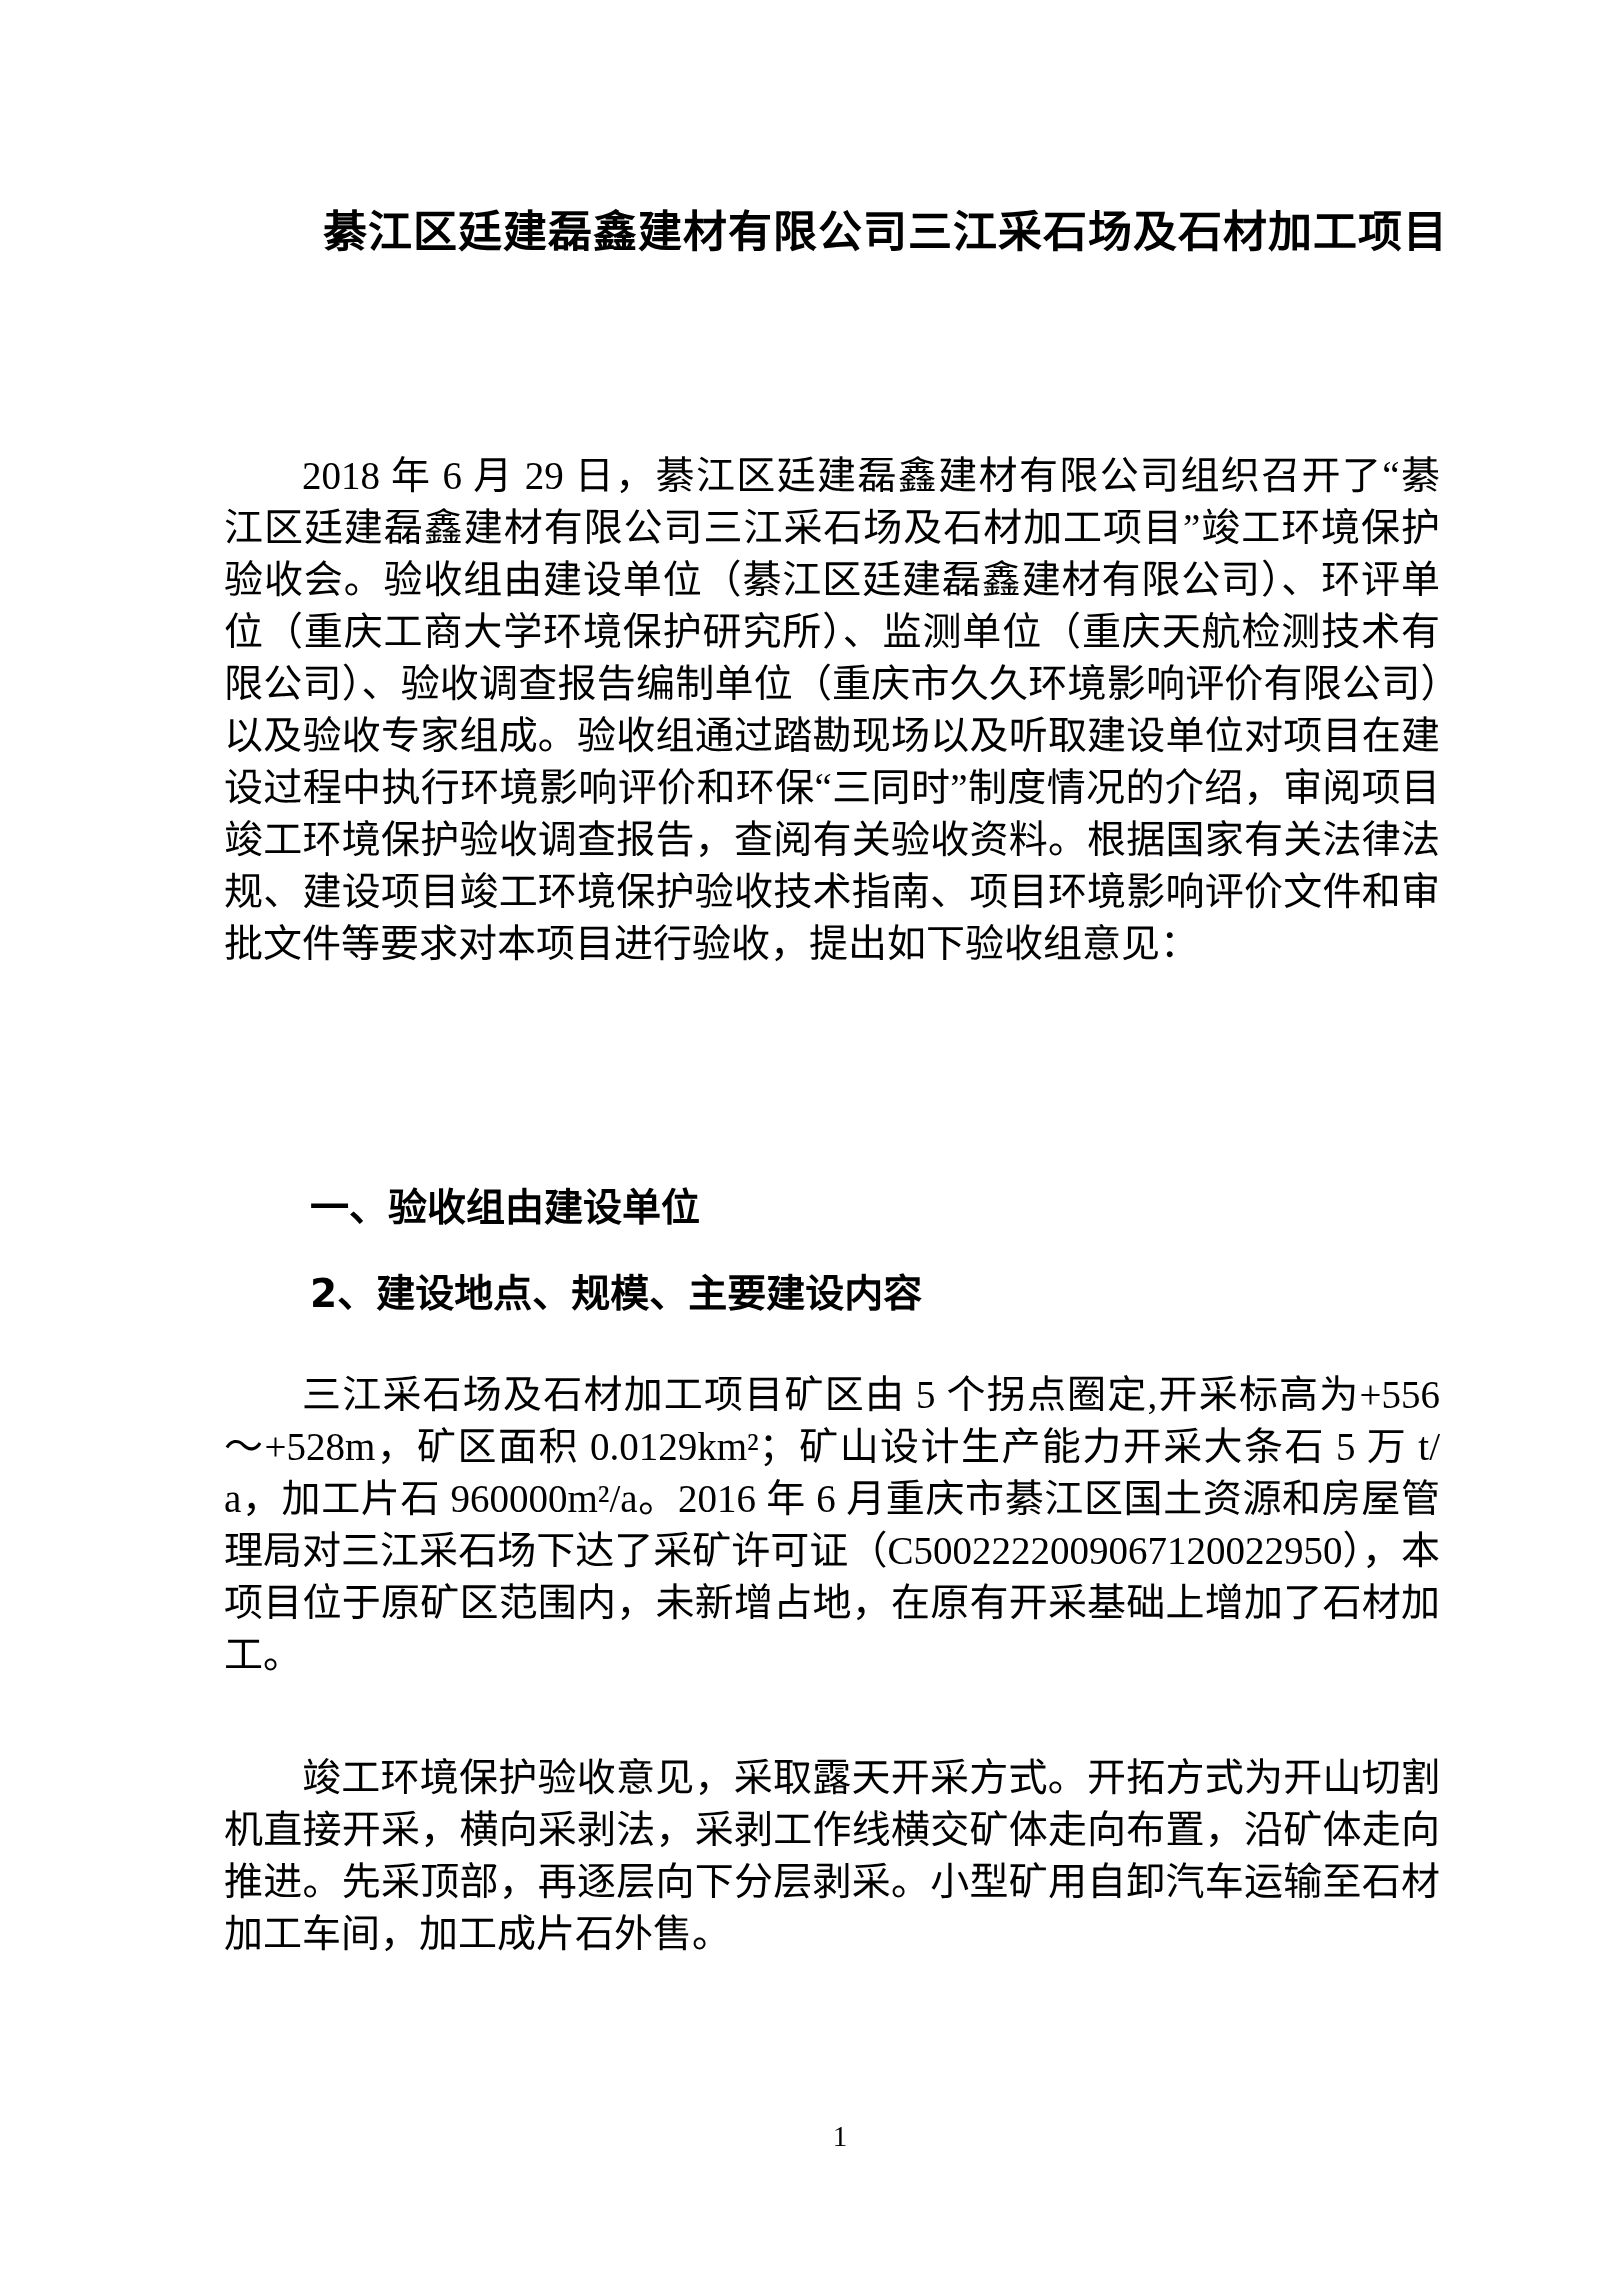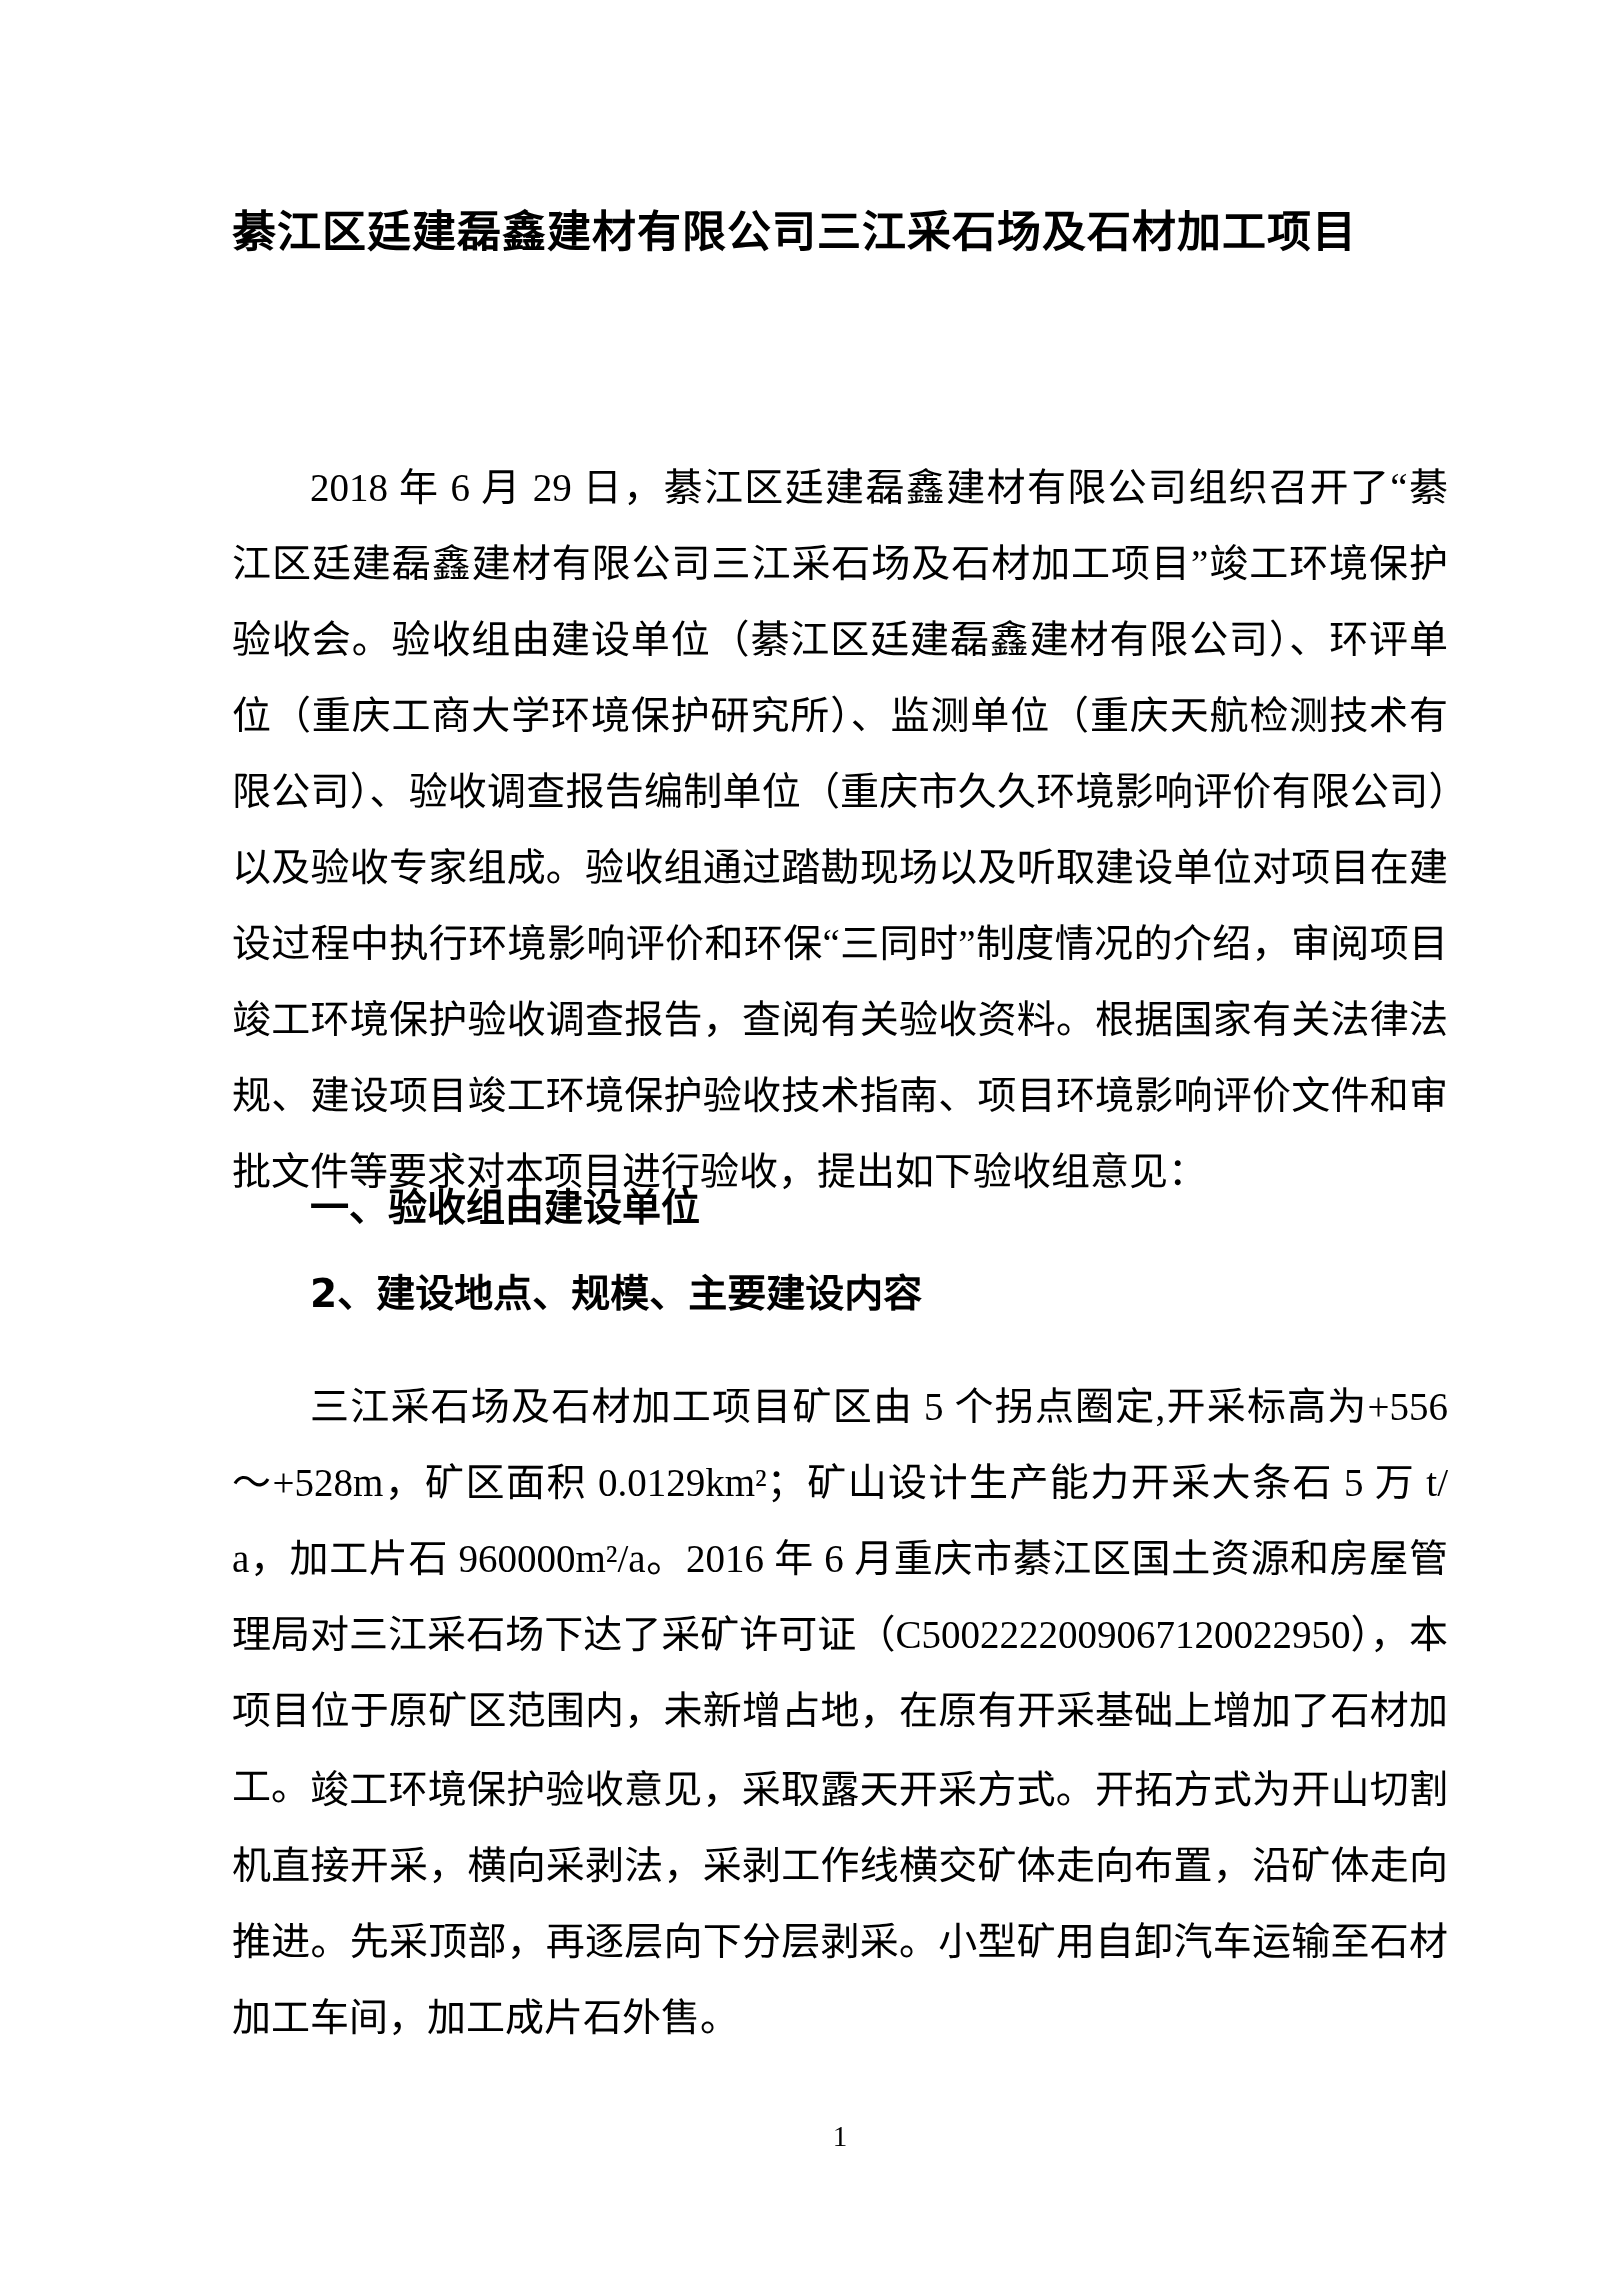--- a/index.html
+++ b/index.html
@@ -15,33 +15,33 @@
     background: #ffffff;
     color: #000000;
     font-family: "Liberation Serif", "DejaVu Serif", serif;
     overflow: hidden;
   }
   .doc-title {
     position: absolute;
     left: 232px;
     width: 1216px;
     top: 189px;
-    text-align: left;
+    text-align: right;
     font-family: "DejaVu Sans", "Liberation Sans", sans-serif;
     font-weight: bold;
     font-size: 44px;
     line-height: 86px;
     letter-spacing: 1px;
   }
   .body-para {
     position: absolute;
-    left: 232px;
+    left: 224px;
     width: 1216px;
     font-size: 39px;
-    line-height: 76px;
+    line-height: 52px;
     text-align: justify;
     text-justify: inter-ideograph;
     text-indent: 2em;
     word-break: break-all;
   }
   #para-intro  { top: 411px;  }
   #para-scope  { top: 1330px; }
   #para-mining { top: 1713px; }
   .doc-heading {
     position: absolute;

